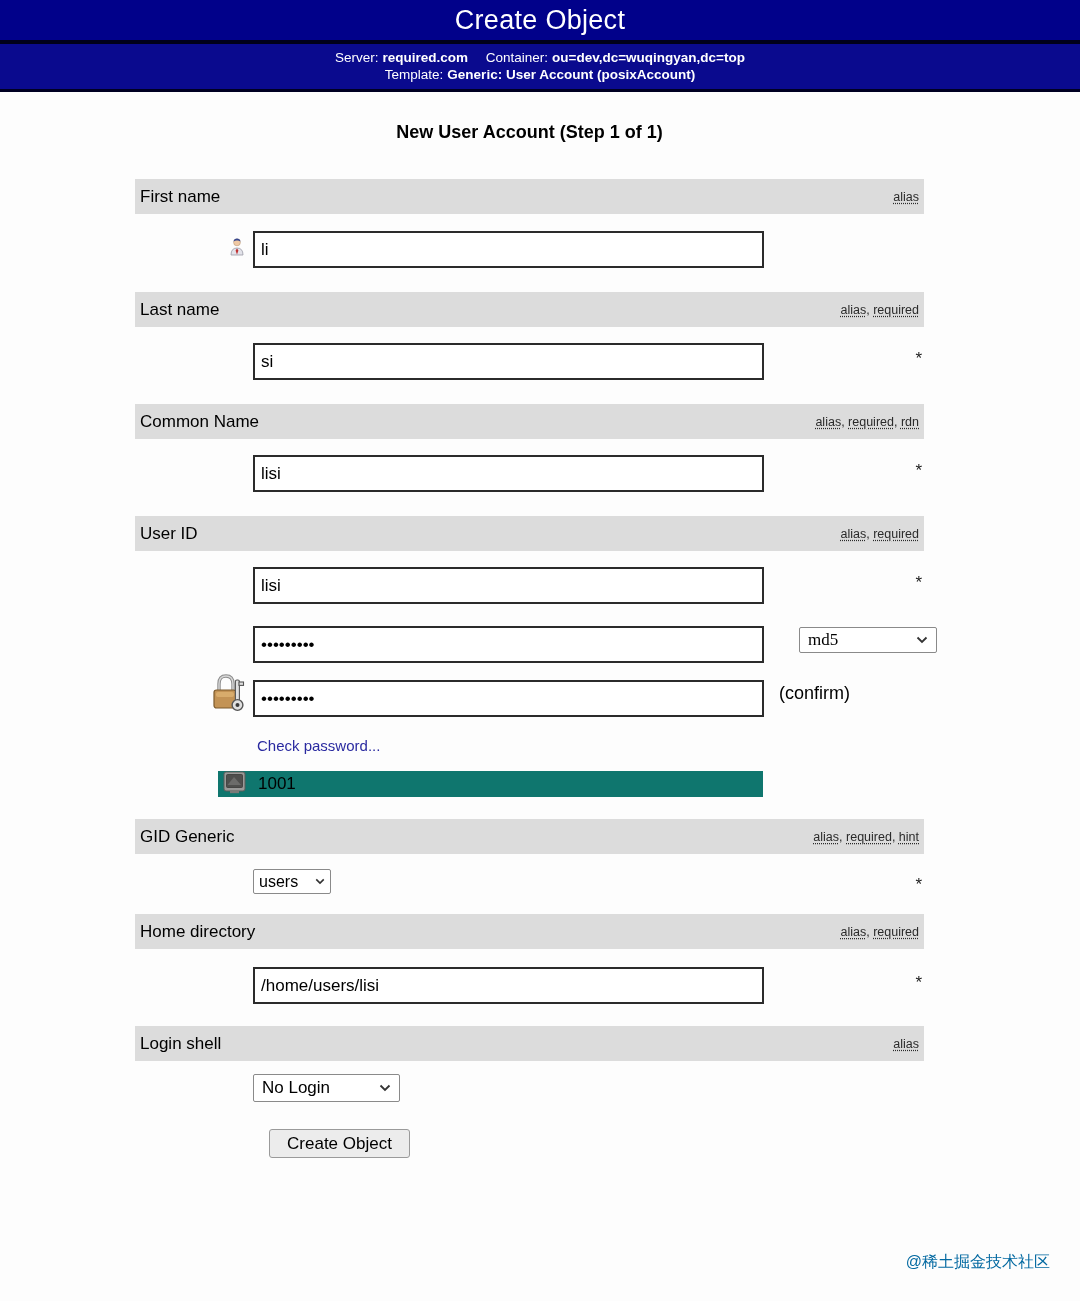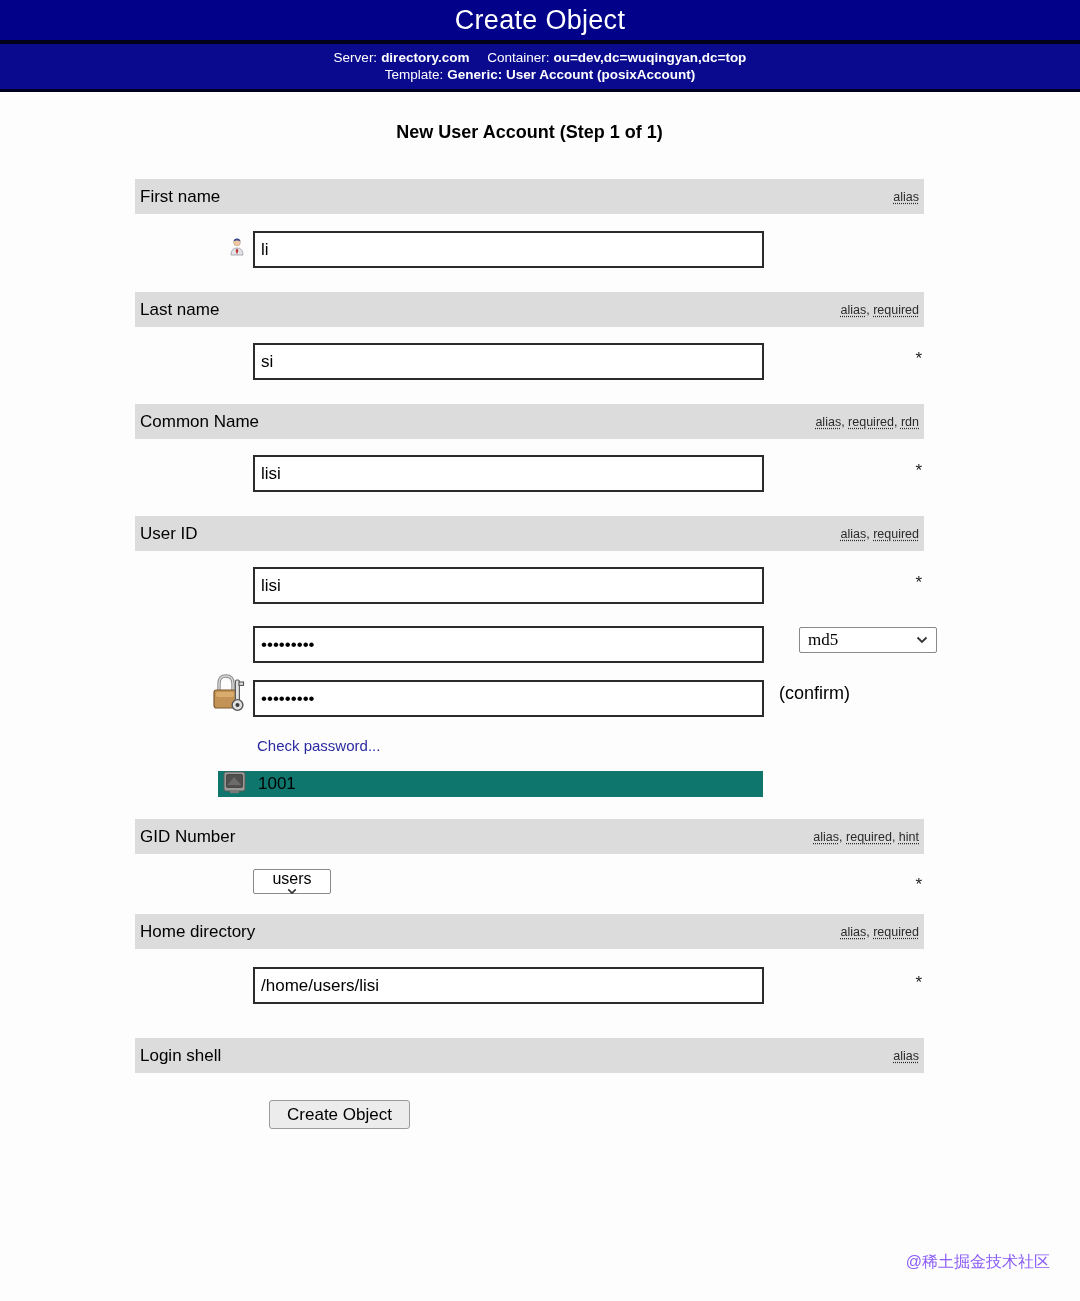--- a/index.html
+++ b/index.html
@@ -78,51 +78,51 @@
     color:#2a2aa0; font-size:15px; cursor:pointer;
   }
 
   
   .uid-strip {
     margin:16px 0 0 83px; width:545px; height:26px;
     background:#0f766e; display:flex; align-items:center; padding-left:4px;
   }
   .uid-value { font-size:17px; margin-left:11px; }
 
-  .gid-sel { margin:15px 0 0 118px; width:78px; height:25px; font-size:16px; padding:0 5px;flex-direction:column; }
+  .gid-sel { margin:15px 0 0 118px; width:78px; height:25px; font-size:16px; padding:0 5px; }
   .shell-sel { margin:13px 0 0 118px; width:147px; height:28px; }
 
   .create-btn {
     display:block; margin:27px 0 0 134px;
     width:141px; height:29px;
     background:#ececec; border:1px solid #9a9a9a; border-radius:3px;
     font-size:17px; font-family:inherit; color:#000; cursor:pointer;
   }
 
   .watermark {
     position:absolute; right:30px; top:1252px;
-    color:#8b5cf6; font-size:16px;
+    color:#0369a1; font-size:16px;
   }
 
   .mt17{margin-top:17px}.mt16{margin-top:16px}.mt18{margin-top:18px}
   .mb24{margin-top:24px}.mt58{margin-top:58px}.mt60{margin-top:60px}
-  .mt22{margin-top:22px}.mt20{margin-top:20px}.mt23{margin-top:34px}.mt36{margin-top:36px}
+  .mt22{margin-top:22px}.mt20{margin-top:20px}.mt23{margin-top:22px}.mt36{margin-top:36px}
 
   .person-icon-wrap { position:absolute; left:93px; top:5px; }
 </style>
 </head>
 <body>
 
 <div class="titlebar">
   <span>Create Object</span>
 </div>
 <div class="bar-sep"></div>
 <div class="subbar">
   <div>
-    <span>Server:</span><span class="lblgap"></span><b>directory.com</b><span class="subgap"></span>
+    <span>Server:</span><span class="lblgap"></span><b>required.com</b><span class="subgap"></span>
     <span>Container:</span><span class="lblgap"></span><b>ou=dev,dc=wuqingyan,dc=top</b>
   </div>
   <div>
     <span>Template:</span><span class="lblgap"></span><b>Generic: User Account (posixAccount)</b>
   </div>
 </div>
 
 <div class="heading">New User Account (Step 1 of 1)</div>
 
 <div class="form">
@@ -207,21 +207,21 @@
         <rect x="2" y="2" width="21" height="19" rx="2" fill="#9a9a98" stroke="#5a5a58" stroke-width="1"></rect>
         <rect x="4.5" y="4.5" width="16" height="13" rx="1" fill="#4f4f4d" stroke="#3a3a38" stroke-width="0.8"></rect>
         <path d="M5.5 15 L12 7 L19 15 Z" fill="#6c6c6a"></path>
         <rect x="8" y="21" width="9" height="2.2" fill="#7a7a78"></rect>
       </svg>
     </span>
     <span class="uid-value">1001</span>
   </div>
 
   <div class="sec-bar mt22">
-    <span class="sec-label">GID Number</span>
+    <span class="sec-label">GID Generic</span>
     <span class="sec-flags"><span class="flag-link">alias</span>, <span class="flag-link">required</span>, <span class="flag-link">hint</span></span>
   </div>
   <div class="row">
     <div class="sel gid-sel">
       <span>users</span>
       <svg width="10" height="7" viewBox="0 0 12 8">
           <path d="M1.5 1.5 L6 6 L10.5 1.5" stroke="#333" stroke-width="1.9" fill="none"></path>
         </svg>
     </div>
     <span class="req">*</span>
@@ -233,18 +233,26 @@
   </div>
   <div class="row mt18">
     <input class="text-input" type="text" value="/home/users/lisi" style="">
     <span class="req">*</span>
   </div>
 
   <div class="sec-bar mt23">
     <span class="sec-label">Login shell</span>
     <span class="sec-flags"><span class="flag-link">alias</span></span>
   </div>
+  <div class="row">
+    <div class="sel shell-sel">
+      <span>No Login</span>
+      <svg width="12" height="8" viewBox="0 0 12 8">
+          <path d="M1.5 1.5 L6 6 L10.5 1.5" stroke="#333" stroke-width="1.8" fill="none"></path>
+        </svg>
+    </div>
+  </div>
 
   <button class="create-btn">Create Object</button>
 
 </div>
 
 <div class="watermark">@稀土掘金技术社区</div>
 
 </body></html>

